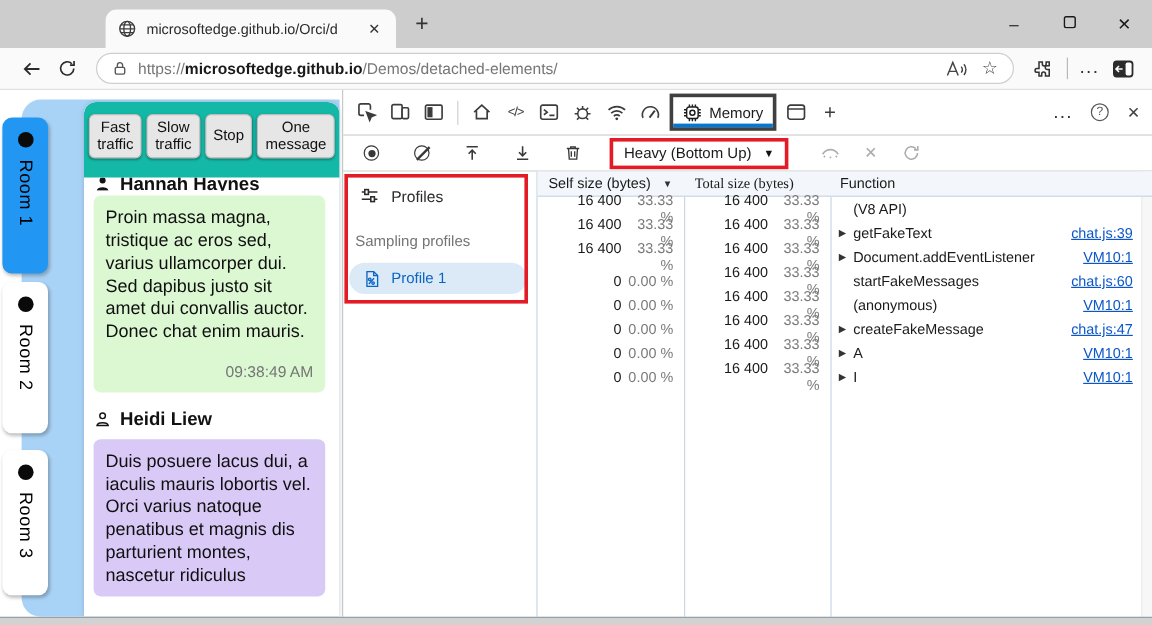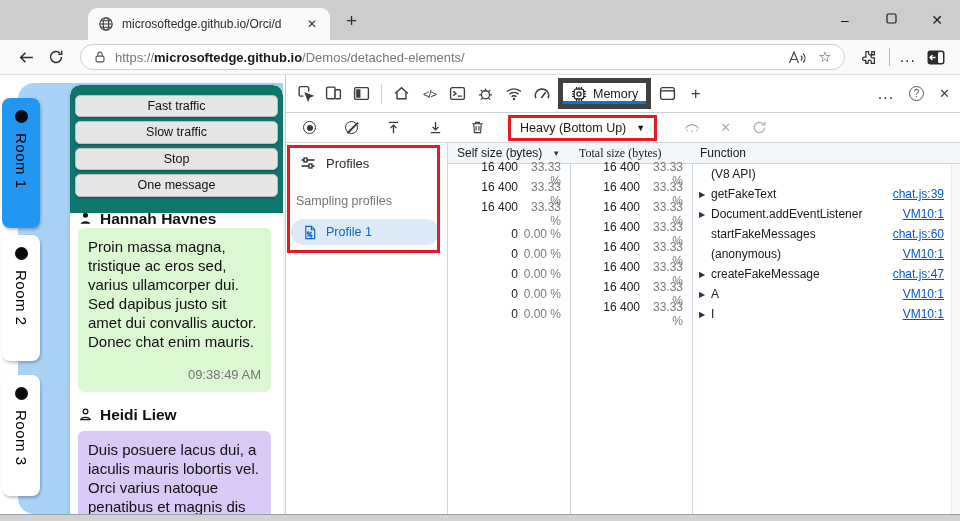--- a/index.html
+++ b/index.html
@@ -40,40 +40,40 @@
     box-shadow:1px 2px 3px rgba(0,0,0,.25); display:flex; flex-direction:column; align-items:center; padding-top:12px; }
   .room-tab.active { background:#2196f3; }
   .room-dot { width:13px; height:13px; border-radius:50%; background:#0a0a0a; flex:none; }
   .room-label { writing-mode:vertical-rl; font-size:15px; color:#000; margin-top:10px; letter-spacing:.5px; }
   .room-1 { top:23px; height:130px; }
   .room-2 { top:160px; height:126px; }
   .room-3 { top:300px; height:121px; }
 
   .chat-card { position:absolute; left:70px; top:10px; right:2px; bottom:0; background:#fff;
     border-radius:10px 10px 0 0; overflow:hidden; box-shadow:0 0 4px rgba(0,0,0,.15); }
-  .chat-buttons { position:relative; z-index:3; background:#0f766e; border-radius:10px 10px 0 0;
-    display:flex; gap:4px; justify-content:center; align-items:stretch; padding:10px 5px 16px;flex-direction:column; }
+  .chat-buttons { position:relative; z-index:3; background:#14b8a6; border-radius:10px 10px 0 0;
+    display:flex; gap:4px; justify-content:center; align-items:stretch; padding:10px 5px 16px; }
   .chat-btn { background:#e6e6e6; border:1px solid #bdbdbd; border-radius:5px; font-family:"Liberation Sans",sans-serif;
     font-size:12.5px; line-height:1.15; color:#111; padding:3px 6px; box-shadow:0 1px 2px rgba(0,0,0,.3); text-align:center; }
   .messages { position:relative; z-index:1; padding:0 12px 0 8px; }
   .author-clip { position:relative; height:11px; overflow:hidden; }
   .author-row { display:flex; align-items:center; gap:7px; font-weight:bold; font-size:15.5px; color:#111; }
   .author-clip .author-row { position:absolute; left:0; bottom:-4px; }
   .author-row.normal { margin:14px 0 7px; }
   .bubble { border-radius:6px; padding:9px 10px 8px; font-size:15px; line-height:19px; color:#101010; margin-top:4px; }
   .bubble .timestamp { text-align:right; color:#757575; font-size:13px; margin-top:14px; }
 
   
   .devtools { flex:1; display:flex; flex-direction:column; background:#fff; border-left:1px solid #c9c9c9; min-width:0; }
   .dt-tabbar { height:38px; flex:none; border-bottom:1px solid #d0d0d0; display:flex; align-items:center; padding:0 10px 0 6px; gap:1px; }
   .dt-iconbtn { width:27px; height:27px; display:flex; align-items:center; justify-content:center; flex:none; }
   .dt-sep { width:1px; height:20px; background:#d0d0d0; margin:0 5px; flex:none; }
   .code-glyph { font-size:11px; color:#3c3c3c; font-family:"Liberation Sans",sans-serif; letter-spacing:-1px; }
   .memory-tab { position:relative; display:flex; align-items:center; gap:6px; height:31px; padding:0 8px;
-    border:5px solid #404040; margin:0 2px; flex:none; }
+    border:3px solid #404040; margin:0 2px; flex:none; }
   .memory-tab::after { content:""; position:absolute; left:0; right:0; bottom:0; height:3px; background:#0078d4; }
   .memory-tab-label { font-size:12.5px; color:#1a1a1a; }
   .dt-spacer { flex:1; }
   .help-circle { width:15px; height:15px; border:1.2px solid #555; border-radius:50%; font-size:10px; color:#555;
     display:flex; align-items:center; justify-content:center; }
   .dt-x { font-size:13px; color:#444; }
 
   .dt-toolbar { height:30px; flex:none; border-bottom:1px solid #d6d6d6; display:flex; align-items:center; padding-left:10px; gap:15px; }
   .record-icon { width:13px; height:13px; border:1.5px solid #383838; border-radius:50%; position:relative; }
   .record-icon::after { content:""; position:absolute; left:2.5px; top:2.5px; width:6px; height:6px; border-radius:50%; background:#383838; }

